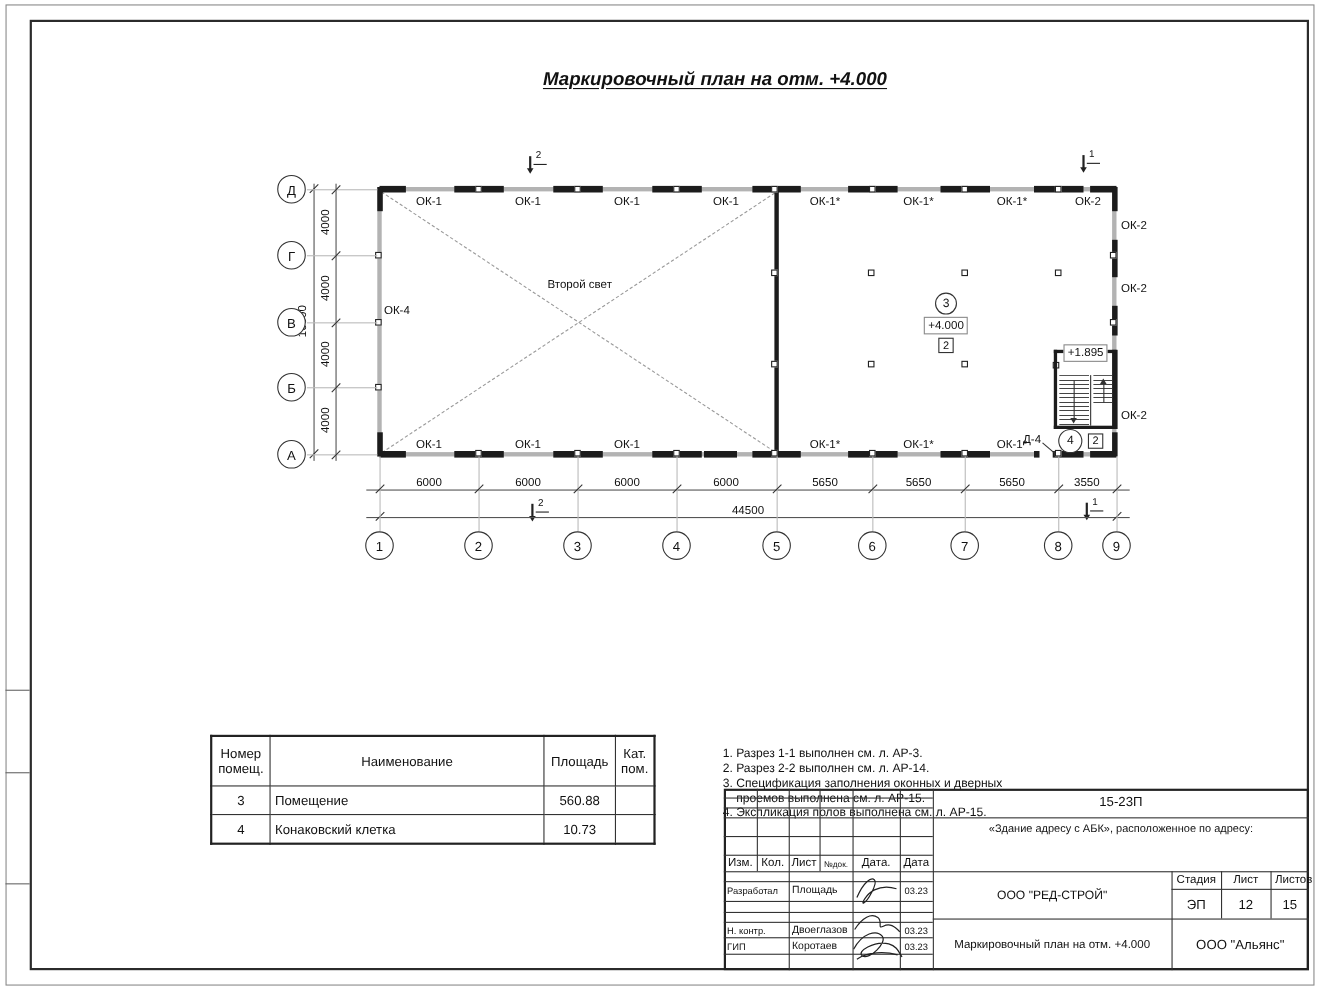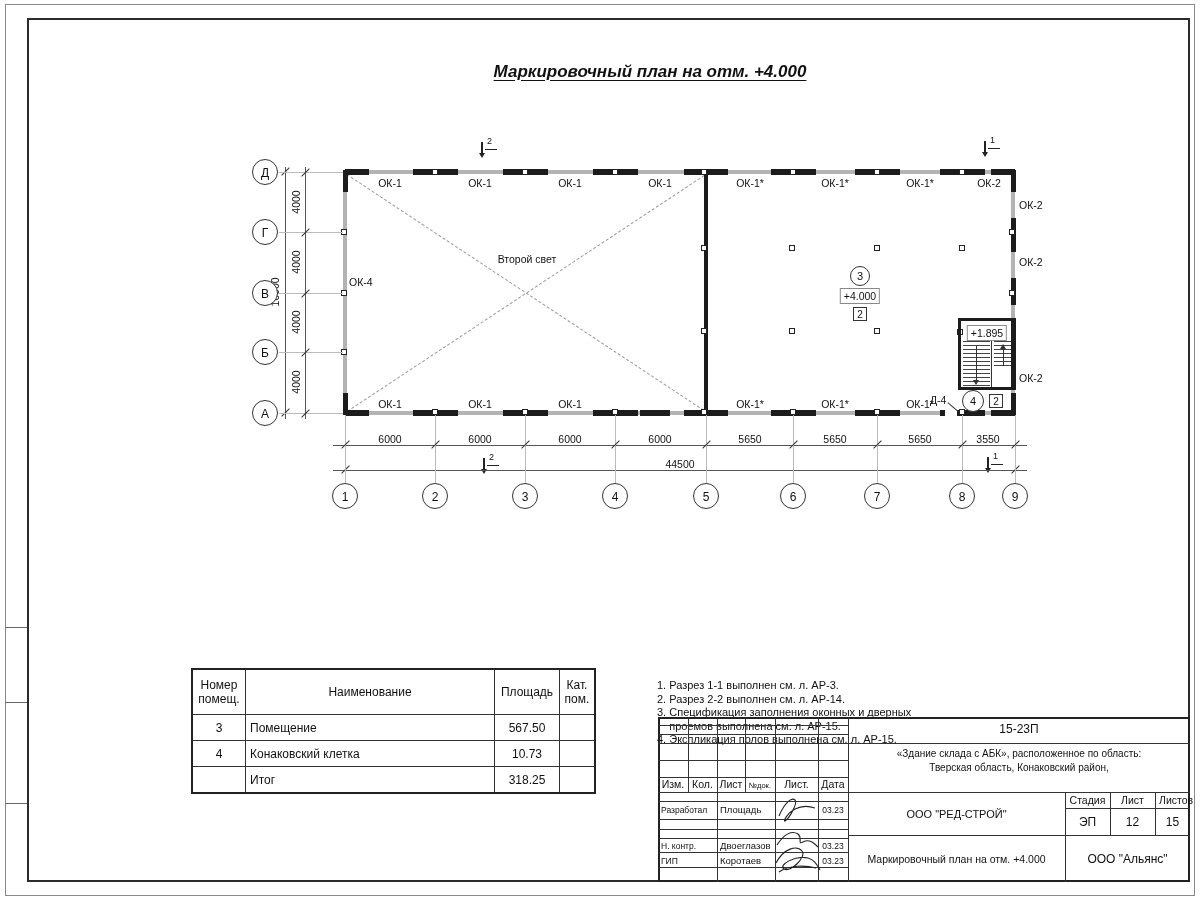--- a/index.html
+++ b/index.html
@@ -178,21 +178,21 @@
     <div class="lbl" style="left:349px;top:276px">ОК-4</div>
 
     <div class="mark-circ" style="left:850px;top:266px;width:20px;height:20px;line-height:18px;font-size:11px">3</div>
     <div class="elevbox" style="left:860px;top:288px">+4.000</div>
     <div class="catbox" style="left:853px;top:307px">2</div>
 
     <div>
       <div class="pierh" style="left:958px;top:318px;width:57px;height:3px"></div>
       <div class="pierh" style="left:958px;top:387px;width:57px;height:3px"></div>
       <div class="pierv" style="left:958px;top:318px;height:72px;width:3px"></div>
-      <div class="elevbox" style="left:987px;top:325px">+1.895</div>
+      <div class="elevbox" style="left:987px;top:313px">+1.895</div>
       <div class="treads" style="left:963px;top:341px;width:27px;height:46px"></div>
       <div class="vline" style="left:991px;top:341px;height:46px;background:#333"></div>
       <div class="treads" style="left:994px;top:341px;width:17px;height:27px"></div>
       <div class="vline" style="left:976px;top:346px;height:34px;background:#333"></div>
       <div class="arrow-head-down" style="left:973px;top:380px"></div>
       <div class="vline" style="left:1003px;top:348px;height:18px;background:#333"></div>
       <div class="arrow-head-up" style="left:1000px;top:344px"></div>
       <div class="mark-circ" style="left:962px;top:390px;width:22px;height:22px;line-height:20px;font-size:11px">4</div>
       <div class="catbox" style="left:989px;top:394px">2</div>
       <div class="lbl" style="left:930px;top:394px">Д-4</div>
@@ -329,33 +329,27 @@
         <th style="width:240px">Наименование</th>
         <th style="width:56px">Площадь</th>
         <th style="width:26px">Кат.
 пом.</th>
       </tr>
     </thead>
     <tbody>
       <tr>
         <td class="td-c">3</td>
         <td>Помещение</td>
-        <td class="td-c">567.50</td>
+        <td class="td-c">560.88</td>
         <td></td>
       </tr>
         <tr>
         <td class="td-c">4</td>
         <td>Конаковский клетка</td>
         <td class="td-c">10.73</td>
-        <td></td>
-      </tr>
-        <tr>
-        <td class="td-c"></td>
-        <td>Итог</td>
-        <td class="td-c">318.25</td>
         <td></td>
       </tr>
     </tbody>
   </table>
 
   <div class="notes">
     <div>1. Разрез 1-1 выполнен см. л. АР-3.</div><div>2. Разрез 2-2 выполнен см. л. АР-14.</div><div>3. Спецификация заполнения оконных и дверных</div><div>    проемов выполнена см. л. АР-15.</div><div>4. Экспликация полов выполнена см. л. АР-15.</div>
   </div>
 
   <div>
@@ -384,21 +378,21 @@
     <div class="tbl" style="left:818px;top:717px;width:1px;height:165px"></div>
     <div class="tbl" style="left:848px;top:717px;width:1px;height:165px"></div>
     <div class="tbl" style="left:1065px;top:792px;width:1px;height:90px"></div>
     <div class="tbl" style="left:1110px;top:792px;width:1px;height:43px"></div>
     <div class="tbl" style="left:1155px;top:792px;width:1px;height:43px"></div>
 
     <div class="tb-txt tb-c" style="left:658px;top:778px;width:30px;font-size:10.5px">Изм.</div>
     <div class="tb-txt tb-c" style="left:688px;top:778px;width:29px;font-size:10.5px">Кол.</div>
     <div class="tb-txt tb-c" style="left:717px;top:778px;width:28px;font-size:10.5px">Лист</div>
     <div class="tb-txt tb-c" style="left:745px;top:781px;width:30px;font-size:7.5px">№док.</div>
-    <div class="tb-txt tb-c" style="left:775px;top:778px;width:43px;font-size:10.5px">Лист.</div>
+    <div class="tb-txt tb-c" style="left:775px;top:778px;width:43px;font-size:10.5px">Дата.</div>
     <div class="tb-txt tb-c" style="left:818px;top:778px;width:30px;font-size:10.5px">Дата</div>
 
     <div class="tb-txt" style="left:661px;top:805px;font-size:8.5px">Разработал</div>
     <div class="tb-txt" style="left:720px;top:804px;font-size:9.5px">Площадь</div>
     <div class="tb-txt tb-c" style="left:818px;top:805px;width:30px;font-size:8.5px">03.23</div>
     <div class="tb-txt" style="left:661px;top:841px;font-size:8.5px">Н. контр.</div>
     <div class="tb-txt" style="left:720px;top:840px;font-size:9.5px">Двоеглазов</div>
     <div class="tb-txt tb-c" style="left:818px;top:841px;width:30px;font-size:8.5px">03.23</div>
     <div class="tb-txt" style="left:661px;top:856px;font-size:8.5px">ГИП</div>
     <div class="tb-txt" style="left:720px;top:855px;font-size:9.5px">Коротаев</div>
@@ -409,22 +403,21 @@
     </svg>
     <svg class="abs" style="left:775px;top:829px" width="45" height="22" viewBox="0 0 45 22">
       <path d="M2 16 C9 5 17 1 23 5 C28 9 22 16 28 13 C34 10 38 13 43 18" stroke="#222" fill="none" stroke-width="1.1"></path>
     </svg>
     <svg class="abs" style="left:771px;top:843px" width="52" height="34" viewBox="0 0 52 34">
       <path d="M5 20 C13 5 26 2 31 8 C36 14 19 30 13 26 C7 22 24 12 37 15 C44 17 46 22 49 27 M8 29 C18 22 34 22 45 25" stroke="#222" fill="none" stroke-width="1.1"></path>
     </svg>
 
     <div class="tb-txt tb-c" style="left:848px;top:722px;width:342px;font-size:12px">15-23П</div>
     <div class="tb-txt tb-c" style="left:848px;top:747px;width:342px;font-size:10px;line-height:13.5px;white-space:normal">
-      <div>«Здание склада с АБК», расположенное по область:</div>
-        <div>Тверская область, Конаковский район,</div>
+      <div>«Здание адресу с АБК», расположенное по адресу:</div>
     </div>
     <div class="abs tb-flex" style="left:848px;top:792px;width:217px;height:43px;font-size:11px">ООО "РЕД-СТРОЙ"</div>
     <div class="abs tb-flex" style="left:848px;top:835px;width:217px;height:47px;font-size:10.5px">Маркировочный план на отм. +4.000</div>
     <div class="tb-txt tb-c" style="left:1065px;top:794px;width:45px;font-size:10.5px">Стадия</div>
     <div class="tb-txt tb-c" style="left:1110px;top:794px;width:45px;font-size:10.5px">Лист</div>
     <div class="tb-txt" style="left:1159px;top:794px;font-size:10.5px">Листов</div>
     <div class="tb-txt tb-c" style="left:1065px;top:815px;width:45px;font-size:12px">ЭП</div>
     <div class="tb-txt tb-c" style="left:1110px;top:815px;width:45px;font-size:12px">12</div>
     <div class="tb-txt tb-c" style="left:1155px;top:815px;width:35px;font-size:12px">15</div>
     <div class="abs tb-flex" style="left:1065px;top:835px;width:125px;height:47px;font-size:12px">ООО "Альянс"</div>

